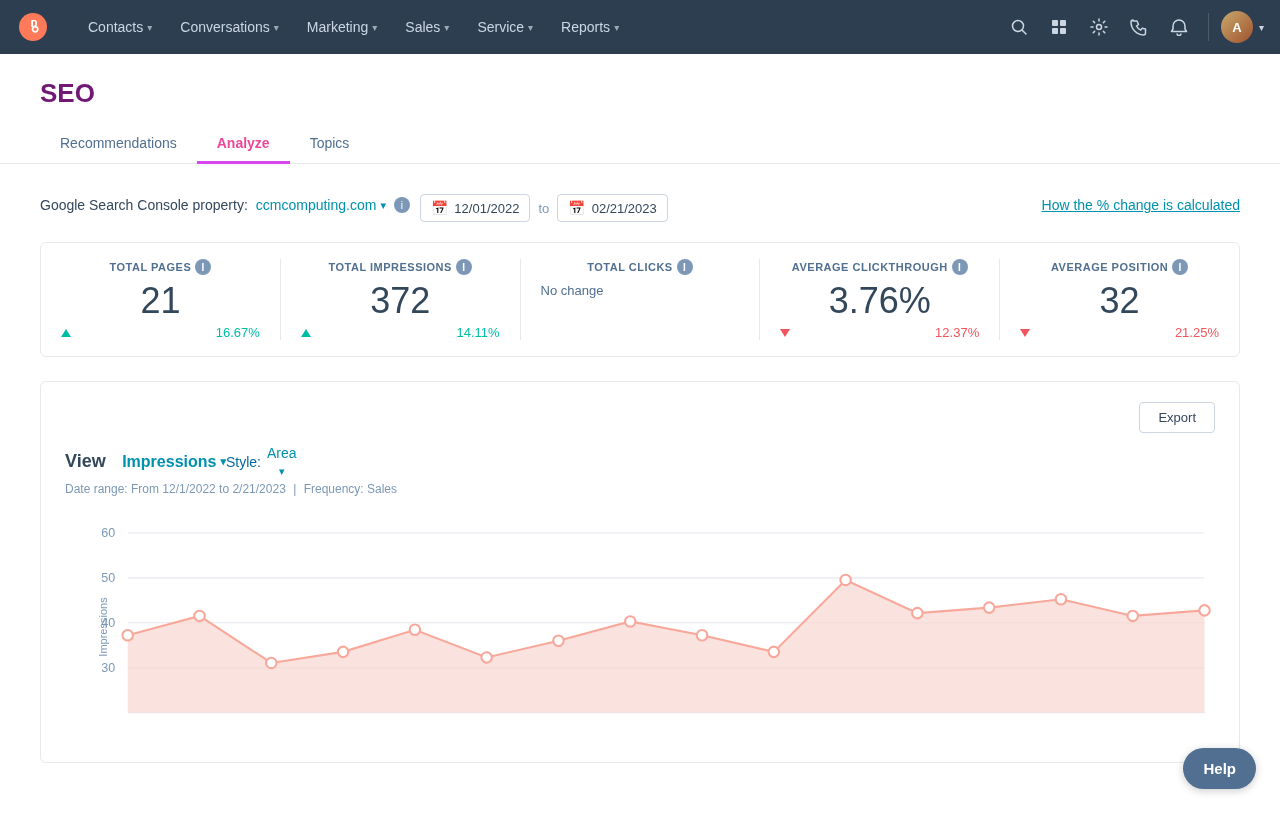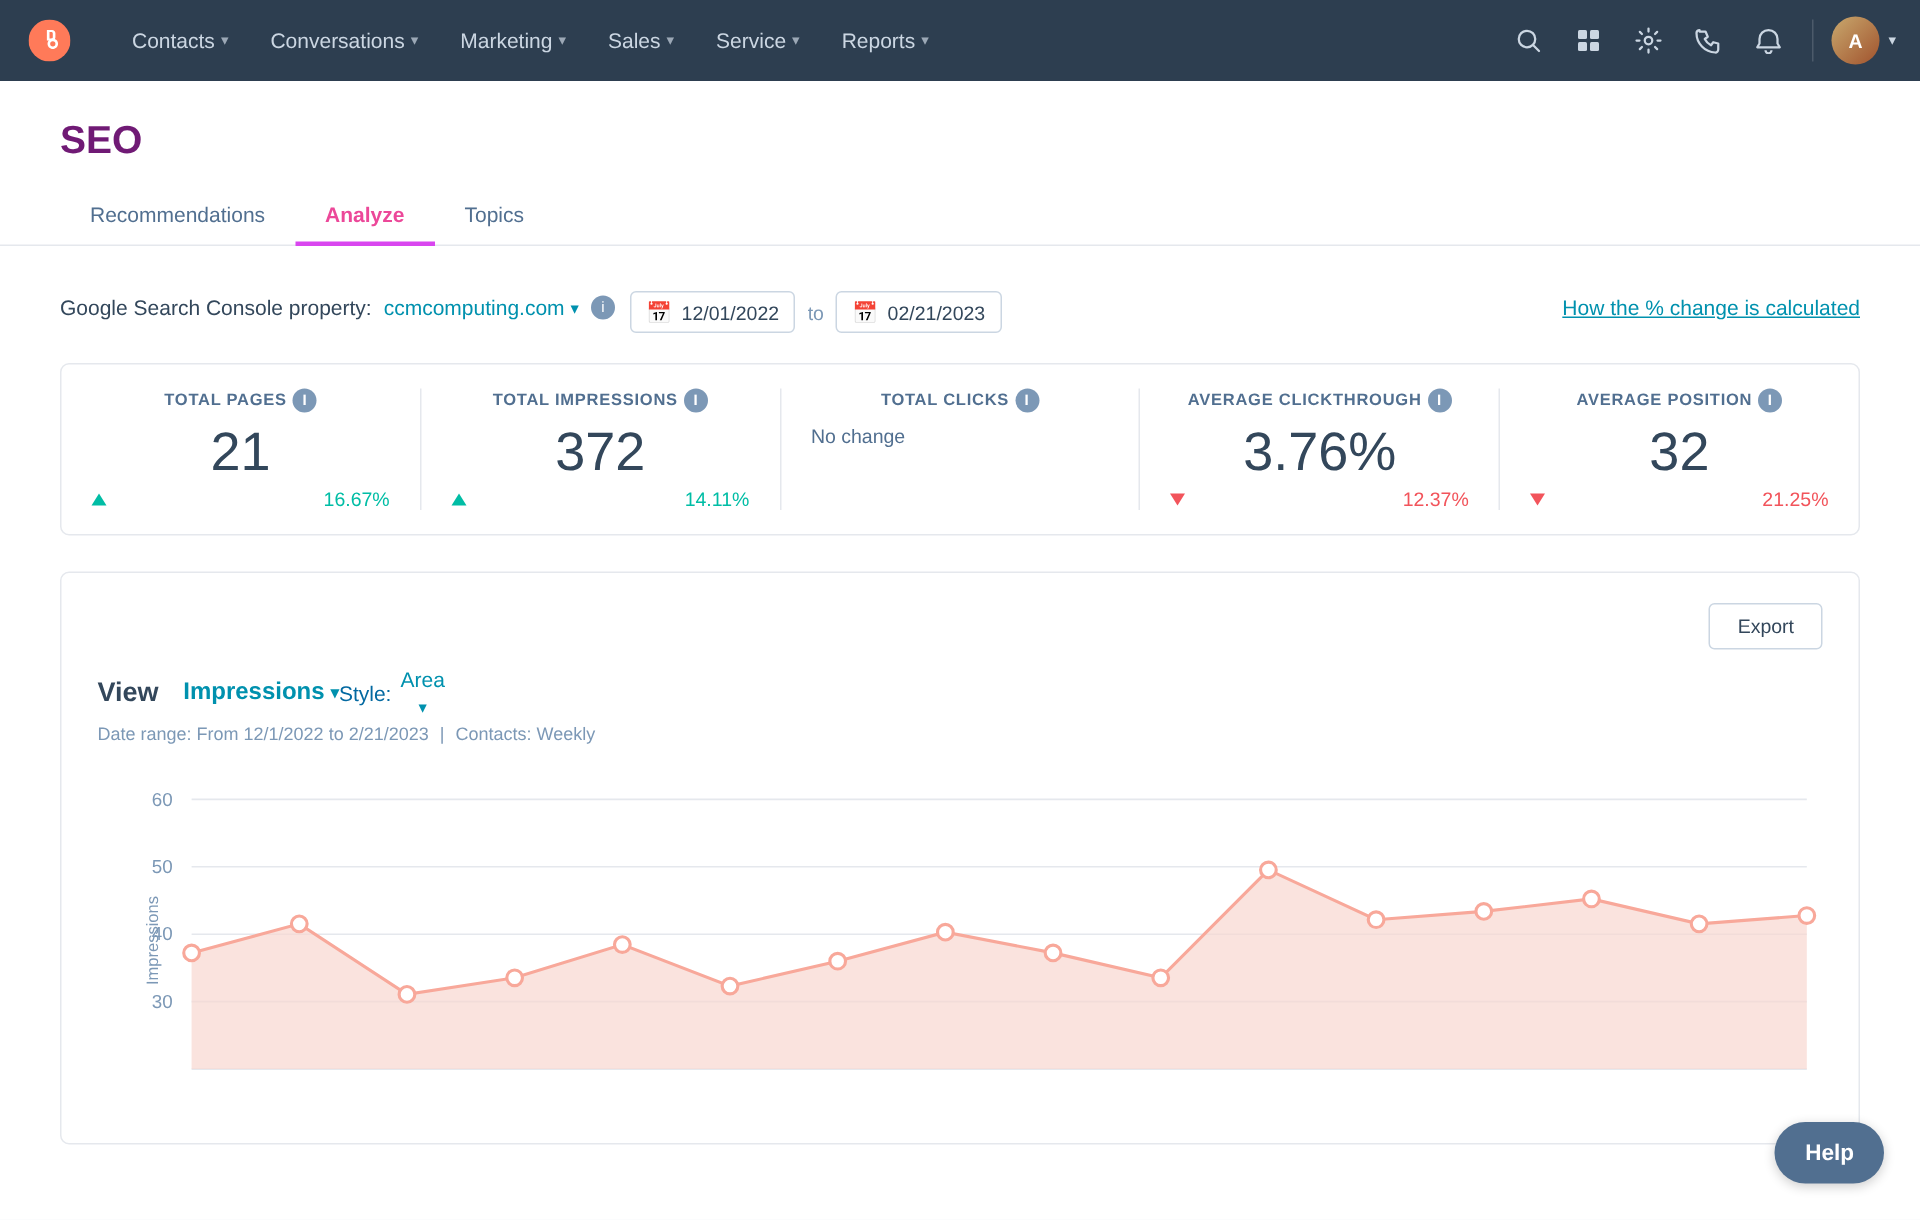--- a/index.html
+++ b/index.html
@@ -399,21 +399,21 @@
           <span class="style-label">Style:</span>
           <span class="area-dropdown">
             <span>Area</span>
             <span style="font-size:11px;">▾</span>
           </span>
         </div>
       </div>
       <div class="chart-meta">
         <span>Date range: From 12/1/2022 to 2/21/2023</span>
         <span>|</span>
-        <span>Contacts: Weekly</span>
+        <span>Frequency: Sales</span>
       </div>
       <div class="chart-container">
         <svg class="chart-svg" viewBox="0 0 1100 220" preserveAspectRatio="none" id="chart-svg">
 
           <line x1="60" y1="20" x2="1090" y2="20" stroke="#e5e8ed" stroke-width="1"></line>
           <line x1="60" y1="63" x2="1090" y2="63" stroke="#e5e8ed" stroke-width="1"></line>
           <line x1="60" y1="106" x2="1090" y2="106" stroke="#e5e8ed" stroke-width="1"></line>
           <line x1="60" y1="149" x2="1090" y2="149" stroke="#e5e8ed" stroke-width="1"></line>
           <line x1="60" y1="192" x2="1090" y2="192" stroke="#e5e8ed" stroke-width="1"></line>
 

